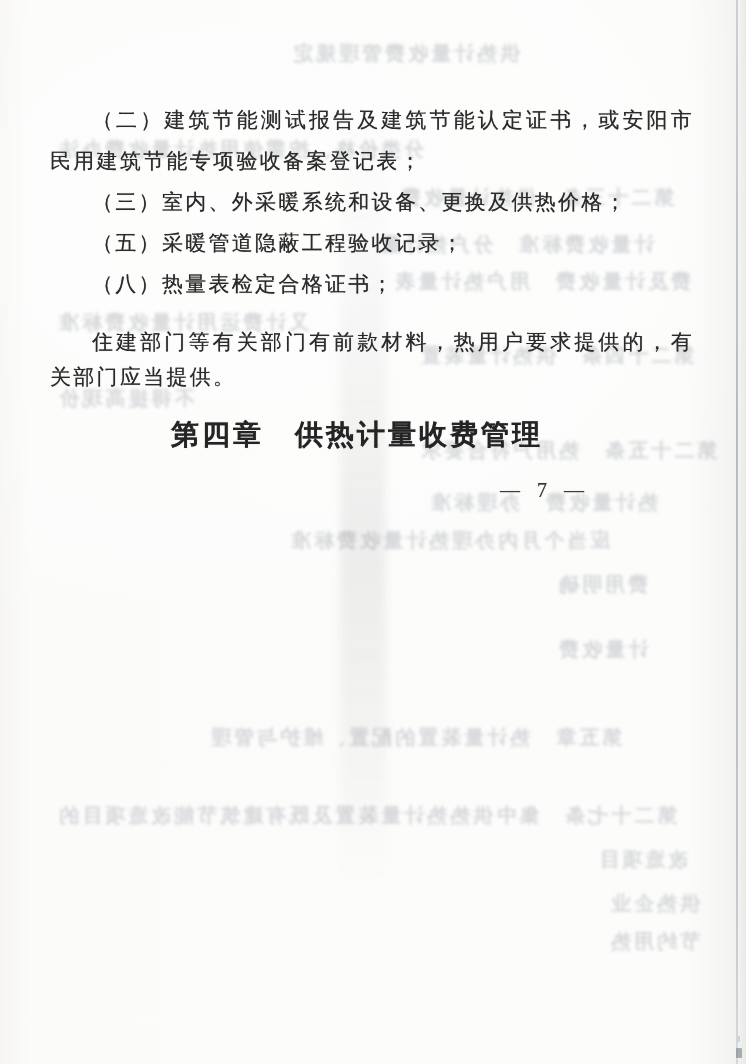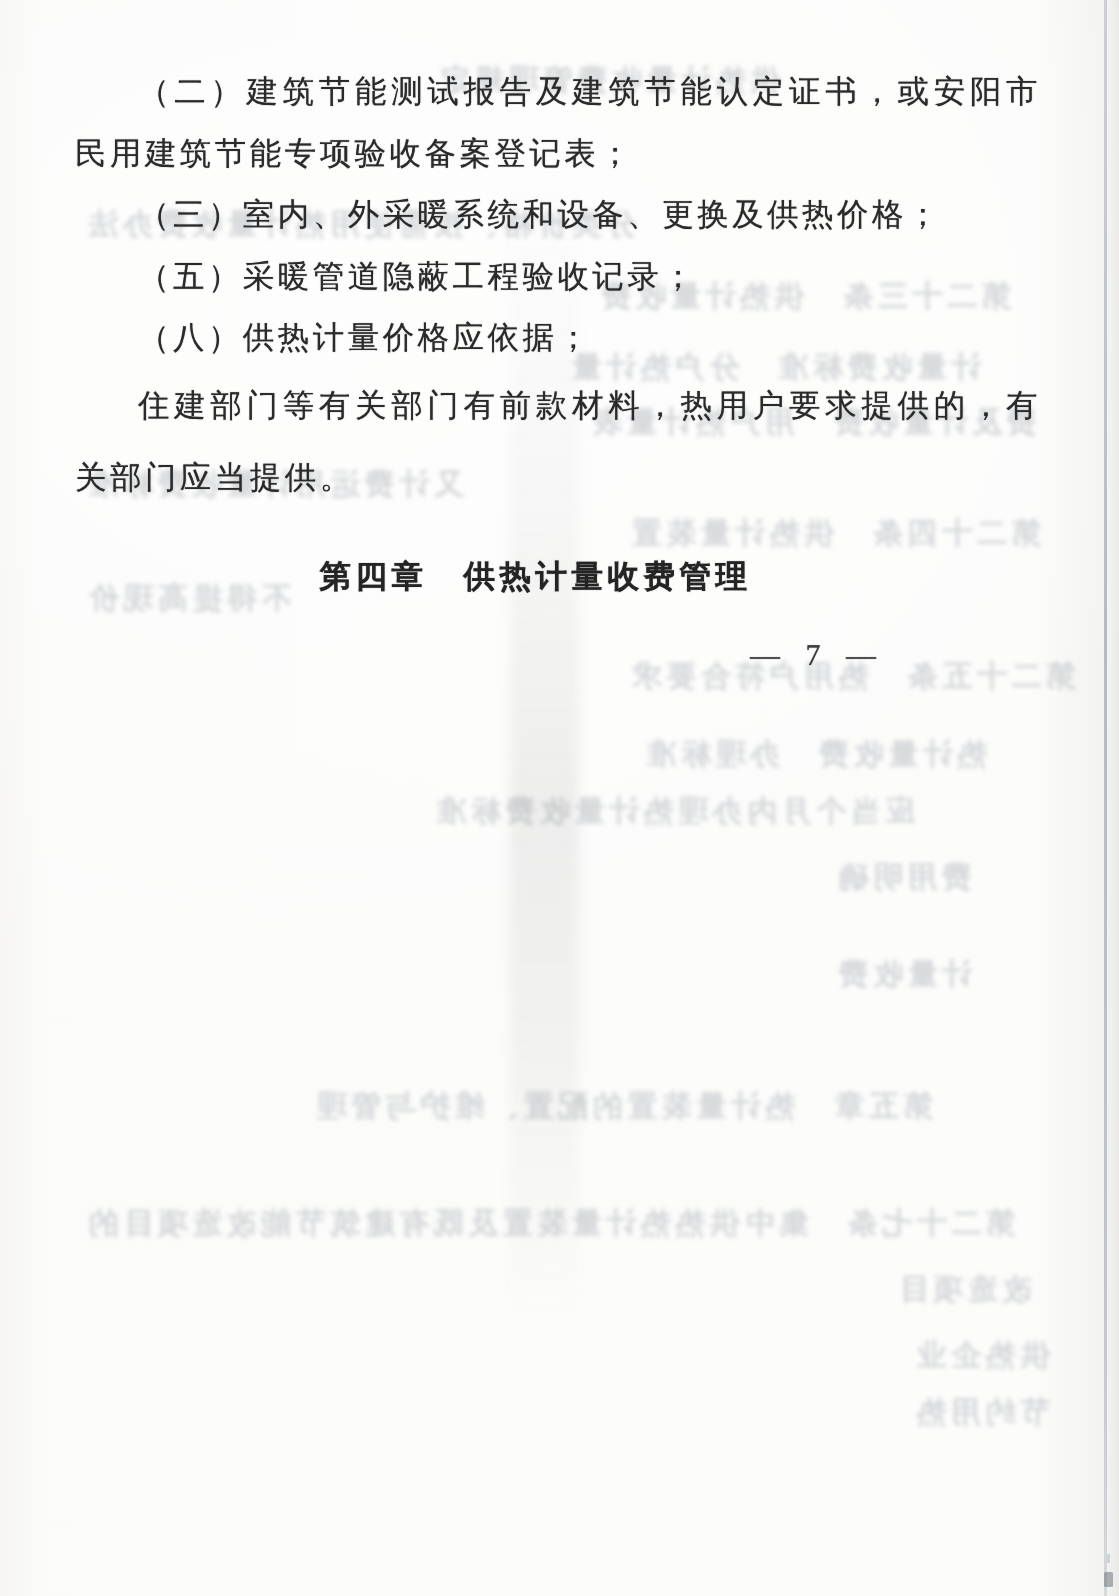--- a/index.html
+++ b/index.html
@@ -40,45 +40,47 @@
   .ghost {
     position: absolute;
     font-size: 20px; letter-spacing: 3px; color: #868c94;
     transform: scaleX(-1);
     opacity: 0.33; filter: blur(1.4px);
     white-space: nowrap; font-weight: bold;
   }
   
   .content {
     position: relative;
-    padding: 41px 52px 0 50px;
+    padding: 100px 52px 0 50px;
     color: #2a2a2a;
     font-size: 21px;
     letter-spacing: 2.3px;
     text-shadow: 0 0 0.7px rgba(35,35,35,0.7);
   }
   .list .line {
     line-height: 41px;
     text-indent: 2em;
     text-align: justify;
   }
   .para {
-    line-height: 48px;
+    line-height: 35px;
     text-indent: 2em;
     text-align: justify;
+    margin-top: 20px;
   }
   .para .lead { font-weight: bold; margin-right: 0.9em; }
   .chapter {
-    font-size: 21px;
+    font-size: 28px;
     font-weight: bold;
     letter-spacing: 3px;
     text-align: center;
     margin: 26px 30px 26px 0;
     line-height: 32px;
     color: #242424;
+    font-family: Liberation Mono, monospace;
   }
   .page-number {
     margin-top: 8px;
     text-align: right;
     padding-right: 104px;
     font-size: 20px;
     letter-spacing: 6px;
     color: #3a3a3a;
   }
 </style>
@@ -108,21 +110,21 @@
       <span class="ghost" style="top: 928px; left: 608px;">节约用热</span>
     </div>
   <div class="center-smudge"></div>
 
   <div class="content">
 
     <div class="list">
         <p class="line">（二）建筑节能测试报告及建筑节能认定证书，或安阳市民用建筑节能专项验收备案登记表；</p>
         <p class="line">（三）室内、外采暖系统和设备、更换及供热价格；</p>
         <p class="line">（五）采暖管道隐蔽工程验收记录；</p>
-        <p class="line">（八）供热计量价格应依据；</p>
+        <p class="line">（八）热量表检定合格证书；</p>
       </div>
 
     <p class="para">住建部门等有关部门有前款材料，热用户要求提供的，有关部门应当提供。</p>
 
 
     <h2 class="chapter">第四章　供热计量收费管理</h2>
 
 
     <div class="page-number">— 7 —</div>
   </div>

